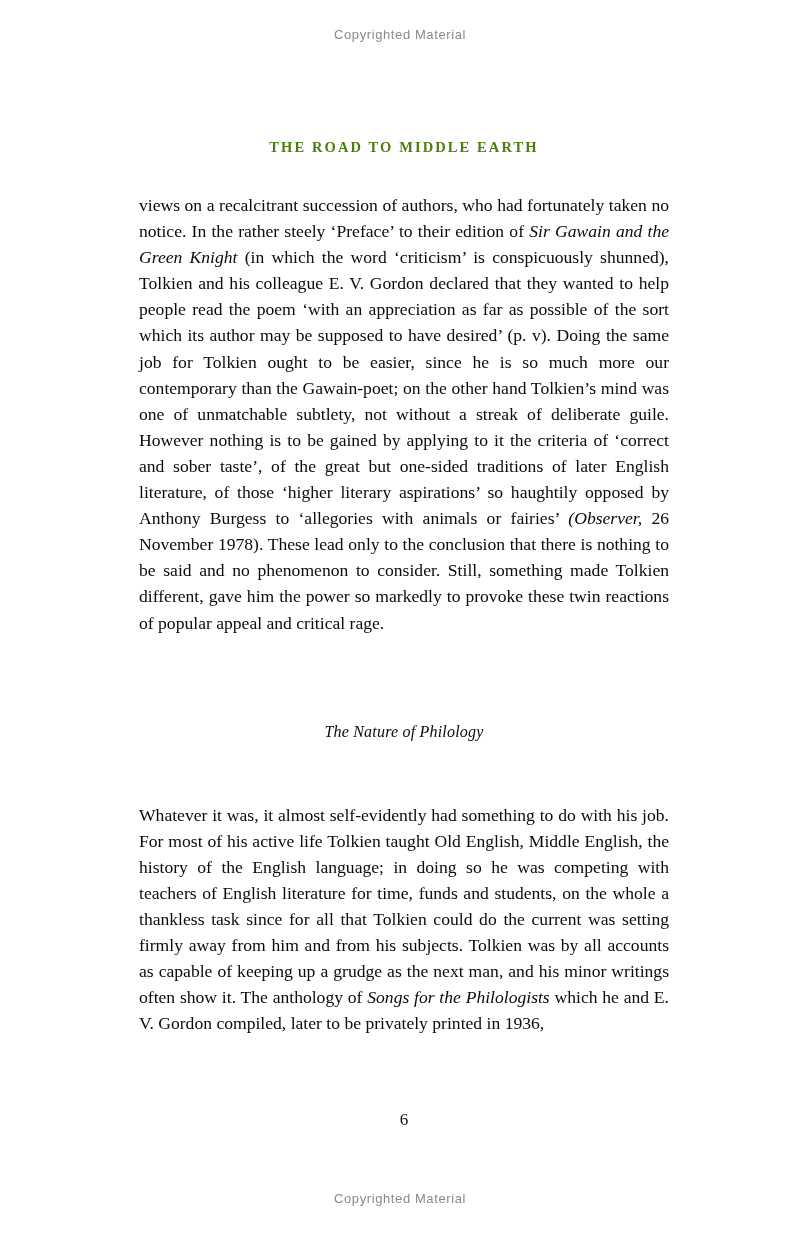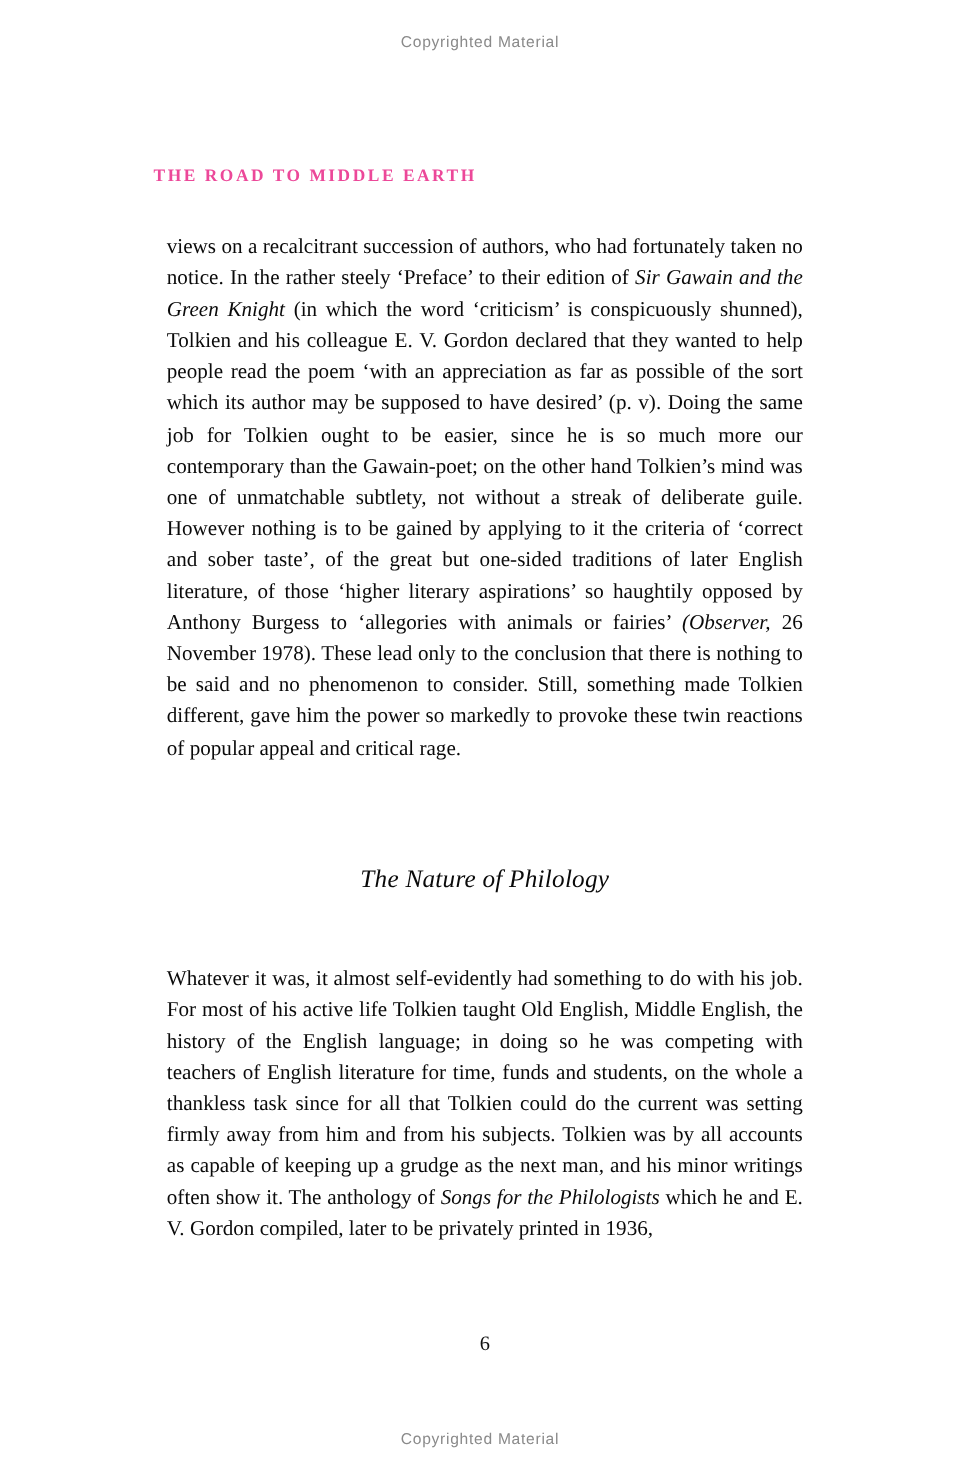--- a/index.html
+++ b/index.html
@@ -34,25 +34,25 @@
   }
   .watermark.top { top: 27px; }
   .watermark.bottom { top: 1191px; }
 
   
   .running-header {
     position: absolute;
     left: 128px;
     top: 139px;
     width: 552px;
-    text-align: left;
+    text-align: center;
     font-size: 14.5px;
     font-weight: 700;
     letter-spacing: 2.1px;
-    color: #ec4899;
+    color: #4d7c0f;
   }
 
   
   .text-column {
     position: absolute;
     left: 128px;
     top: 181px;
     width: 552px;
   }
 
@@ -61,21 +61,21 @@
     font-size: 17.6px;
     line-height: 26.1px;
     text-align: justify;
     text-justify: inter-word;
     hyphens: none;
     text-indent: 0;
   }
 
   .section-heading {
     margin: 0;
-    font-size: 21px;
+    font-size: 16px;
     font-style: italic;
     font-weight: 400;
     text-align: center;
     line-height: 26px;
     letter-spacing: 0.2px;
   }
 
   
   .gap-before-heading { height: 72px; }
   .gap-after-heading  { height: 46px; }

